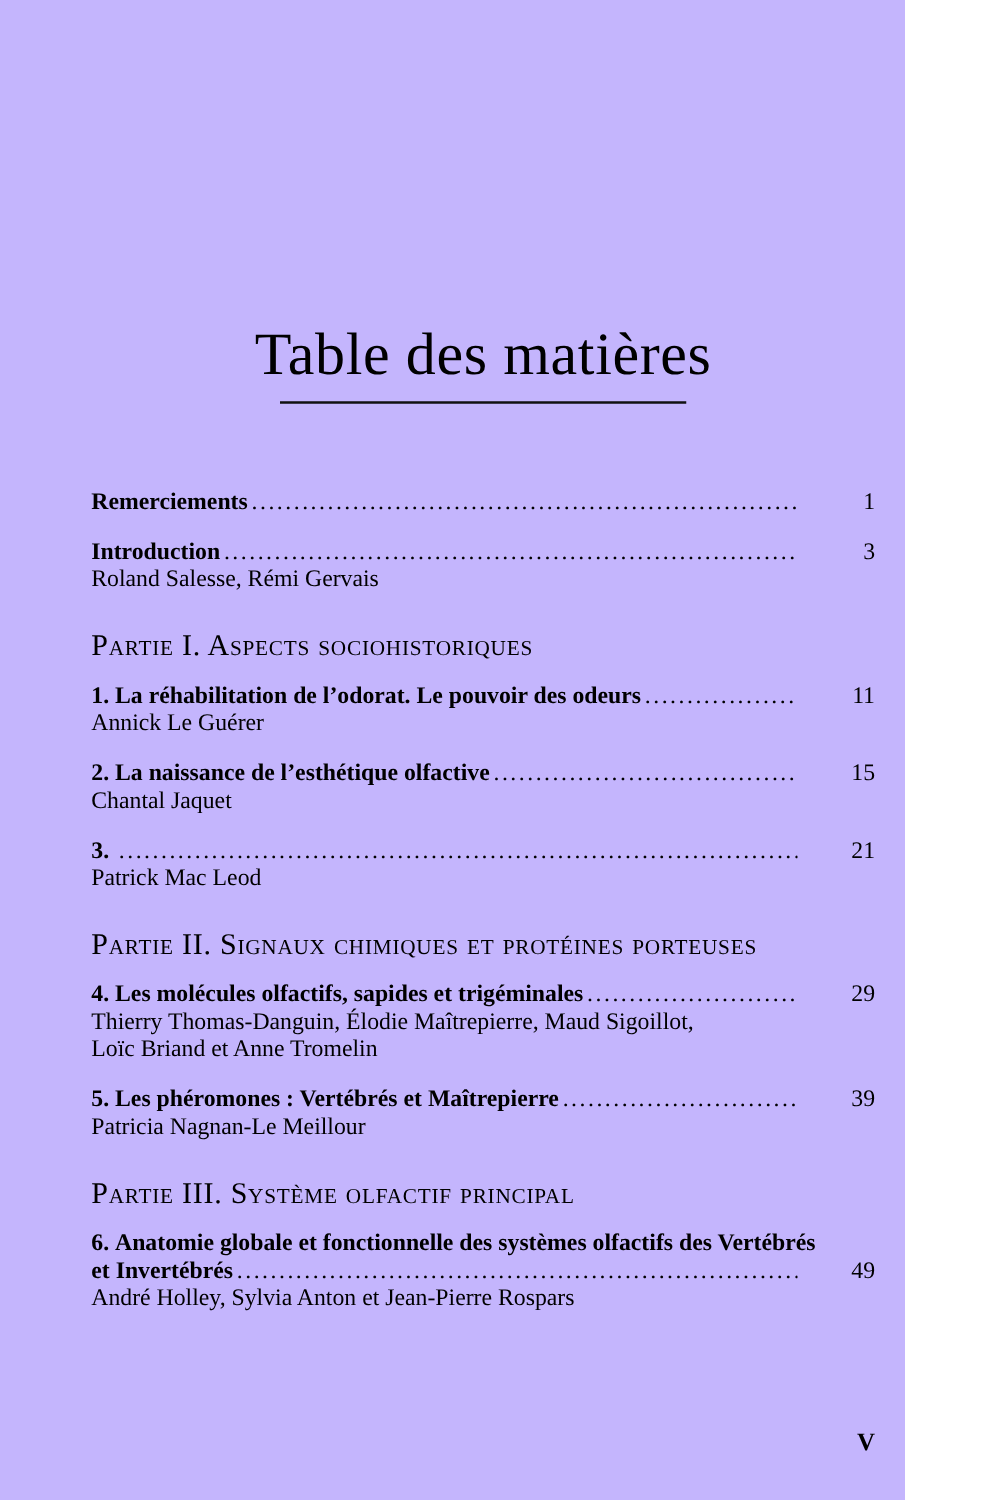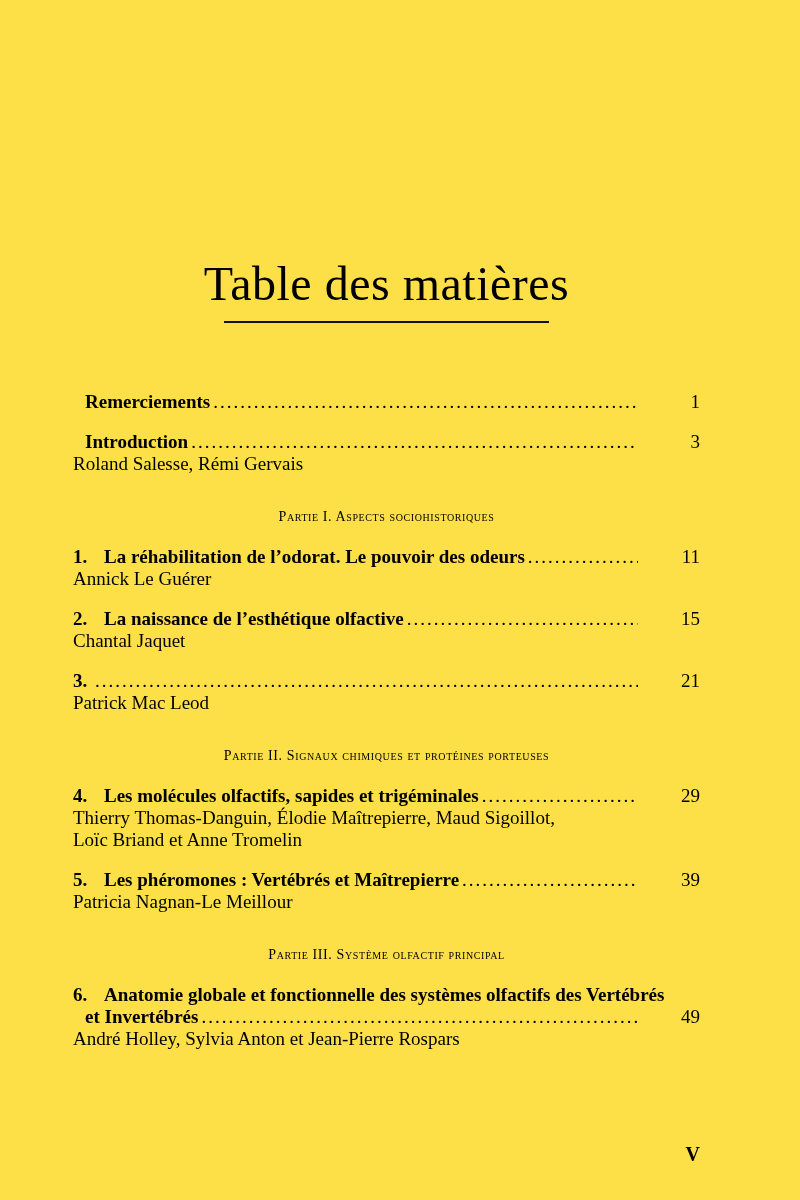--- a/index.html
+++ b/index.html
@@ -2,23 +2,23 @@
 <html lang="fr"><head>
 <meta charset="utf-8">
 <style>
   html, body {
     margin: 0;
     padding: 0;
     background: #ffffff;
   }
   .page {
     position: relative;
-    width: 800px;
+    width: 724px;
     height: 1200px;
-    background: #fde047;
+    background: #c4b5fd;
     font-family: "Liberation Serif", "DejaVu Serif", serif;
     color: #000000;
     overflow: hidden;
   }
   .content {
     position: absolute;
     left: 73px;
     top: 0;
     width: 627px;
   }
@@ -40,39 +40,37 @@
   .toc {
     margin-top: 68px;
     font-size: 19px;
     line-height: 22px;
   }
   .entry { margin-top: 18px; }
   .entry:first-child { margin-top: 0; }
   .part-heading {
     margin-top: 31px;
     margin-bottom: 16px;
-    text-align: center;
     font-variant: small-caps;
-    font-size: 14px;
+    font-size: 24px;
     letter-spacing: 0.6px;
   }
   .row {
     display: flex;
     align-items: baseline;
   }
   .enum {
     font-weight: bold;
     flex: none;
     min-width: 19px;
   }
   .etitle {
     font-weight: bold;
     flex: none;
     white-space: nowrap;
-    margin-left: 12px;
   }
   .wrap-line .etitle { white-space: normal; }
   .leader {
     flex: 1 1 auto;
     overflow: hidden;
     white-space: nowrap;
     margin: 0 8px 0 3px;
   }
   .leader::after {
     content: "....................................................................................................................................................................................................";

